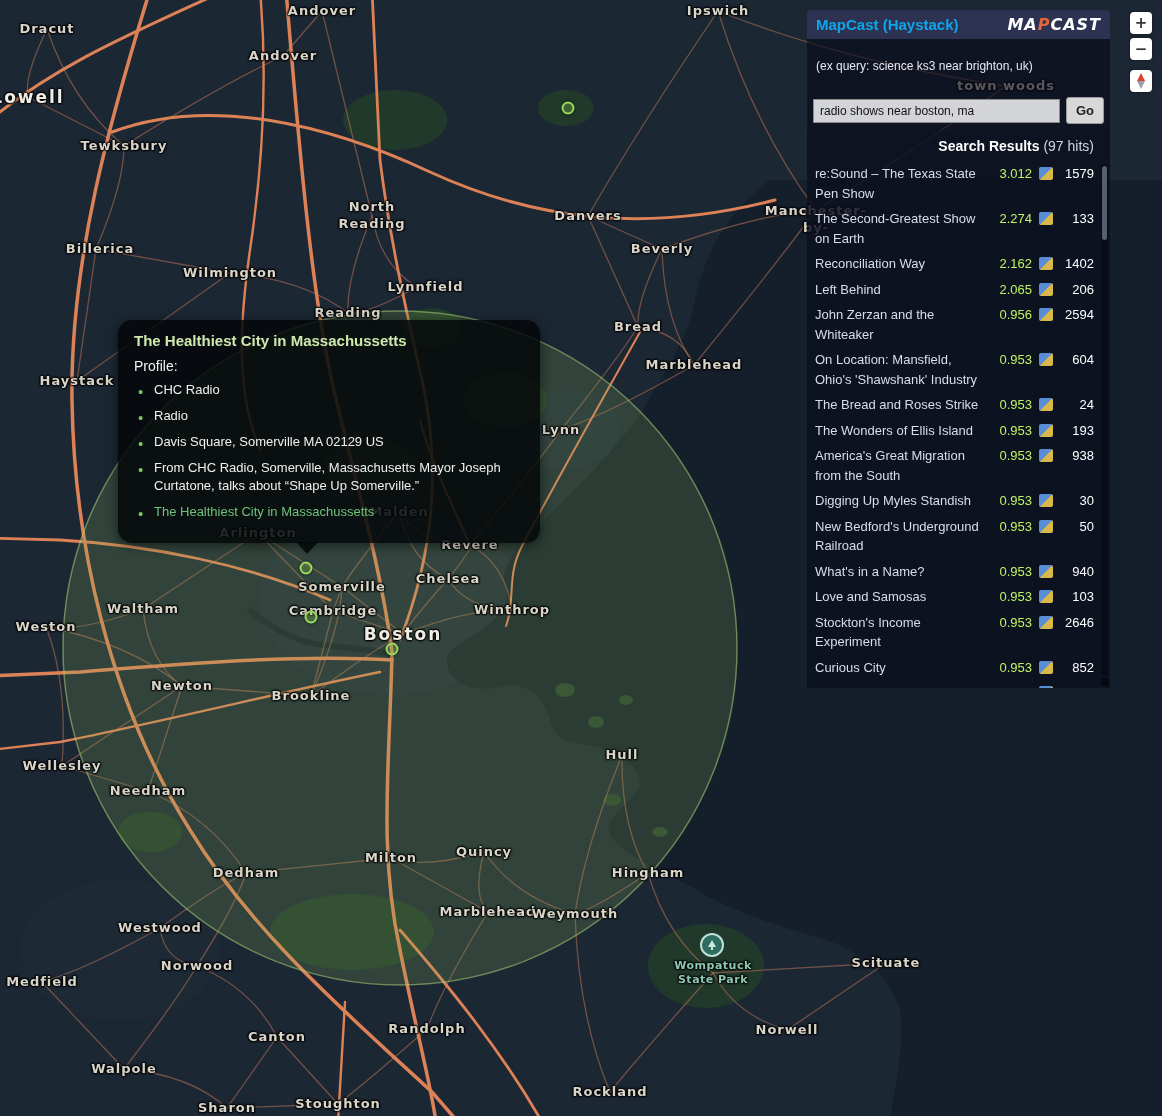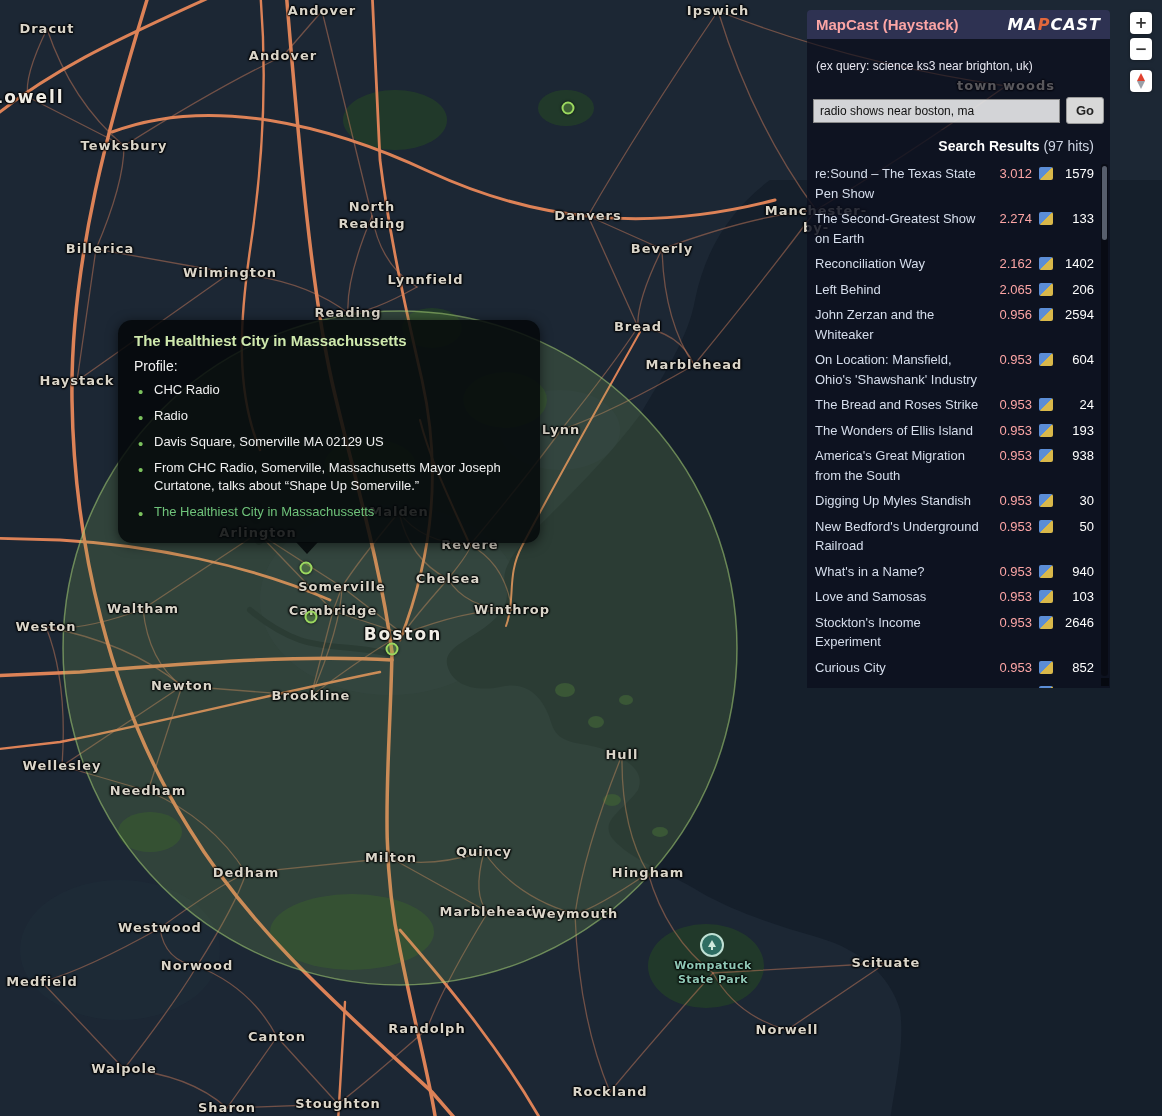--- a/index.html
+++ b/index.html
@@ -51,21 +51,21 @@
   }
   .popup-list li:before{content:"•";position:absolute;left:4px;color:#7cc25e;font-size:15px;}
   .popup-list li:last-child{color:#6fc37a;}
 
   
   .panel{position:absolute;top:10px;right:52px;width:303px;z-index:40;}
   .panel-header{
     background:#2e3252;display:flex;justify-content:space-between;align-items:center;
     padding:5px 9px;border-radius:4px 4px 0 0;
   }
-  .panel-title{color:#fca5a5;font-weight:bold;font-size:15px;}
+  .panel-title{color:#0ea5e9;font-weight:bold;font-size:15px;}
   .logo{font-weight:bold;font-style:italic;font-size:16px;color:#fff;letter-spacing:1px;
         font-family:"DejaVu Sans",sans-serif;}
   .logo .logo-mid{color:#e2683c;}
   .hint{background:rgba(8,10,24,.62);color:#e8e8f2;font-size:12px;padding:20px 9px;}
   .searchrow{background:rgba(8,10,24,.62);display:flex;gap:6px;padding:4px 6px 6px 6px;align-items:center;}
   .search-input{
     flex:1;height:22px;border:1px solid #8a8a8a;background:rgba(255,255,255,.82);
     font-size:12px;padding:0 6px;color:#111;font-family:"Liberation Sans",sans-serif;
   }
   .go-btn{
@@ -74,21 +74,21 @@
   }
   .results{
     background:rgba(12,16,30,.84);height:558px;overflow:hidden;position:relative;
     padding:4px 16px 0 8px;box-sizing:border-box;
   }
   .results-header{text-align:right;font-size:14px;margin:4px 0 7px 0;color:#fff;}
   .results-header .rh-bold{font-weight:bold;}
   .results-header .rh-count{color:#cfd6e4;font-weight:normal;}
   .result-row{display:flex;align-items:flex-start;gap:7px;padding:3px 0;font-size:13px;cursor:pointer;}
   .r-title{flex:1;min-width:0;color:#d6deec;line-height:1.5;}
-  .r-score{width:36px;text-align:right;color:#fca5a5;flex:none;line-height:1.5;}
+  .r-score{width:36px;text-align:right;color:#bef264;flex:none;line-height:1.5;}
   .r-icon{width:14px;height:13px;border-radius:2px;margin-top:3px;flex:none;
           background:linear-gradient(135deg,#5b8dd6 50%,#d9b84a 50%);}
   .r-count{width:34px;text-align:right;color:#fff;flex:none;line-height:1.5;}
   .scrollbar-track{position:absolute;right:2px;top:34px;bottom:12px;width:7px;
                    background:rgba(0,0,0,.35);border-radius:3px;}
   .scrollbar-thumb{position:absolute;top:2px;left:1px;width:5px;height:74px;
                    background:rgba(185,195,215,.45);border-radius:3px;cursor:pointer;}
   .scroll-corner{position:absolute;right:1px;bottom:2px;width:8px;height:8px;background:rgba(0,0,0,.5);}
 
   
@@ -256,21 +256,21 @@
       <div class="map-label city" style="left: 28px; top: 97px;">Lowell</div>
       <div class="map-label" style="left: 124px; top: 146px;">Tewksbury</div>
       <div class="map-label" style="left: 372px; top: 216px;">North
 Reading</div>
       <div class="map-label" style="left: 588px; top: 216px;">Danvers</div>
       <div class="map-label" style="left: 816px; top: 220px;">Manchester-
 by-</div>
       <div class="map-label" style="left: 662px; top: 249px;">Beverly</div>
       <div class="map-label" style="left: 96px; top: 249px; padding-left: 8px;">Billerica</div>
       <div class="map-label" style="left: 230px; top: 273px;">Wilmington</div>
-      <div class="map-label" style="left: 417px; top: 280px; padding-left: 17px;">Lynnfield</div>
+      <div class="map-label" style="left: 417px; top: 287px; padding-left: 17px;">Lynnfield</div>
       <div class="map-label" style="left: 348px; top: 313px;">Reading</div>
       <div class="map-label" style="left: 638px; top: 327px;">Bread</div>
       <div class="map-label" style="left: 694px; top: 365px;">Marblehead</div>
       <div class="map-label" style="left: 77px; top: 381px;">Haystack</div>
       <div class="map-label" style="left: 561px; top: 430px;">Lynn</div>
       <div class="map-label" style="left: 399px; top: 512px;">Malden</div>
       <div class="map-label" style="left: 258px; top: 533px;">Arlington</div>
       <div class="map-label" style="left: 470px; top: 545px;">Revere</div>
       <div class="map-label" style="left: 448px; top: 579px;">Chelsea</div>
       <div class="map-label" style="left: 342px; top: 587px;">Somerville</div>

